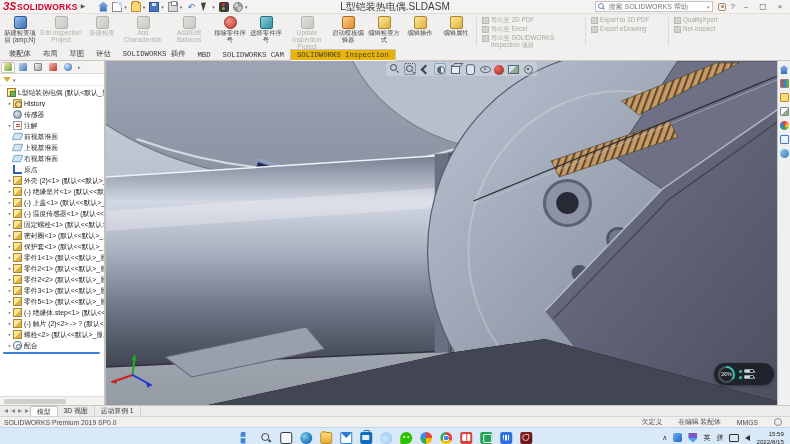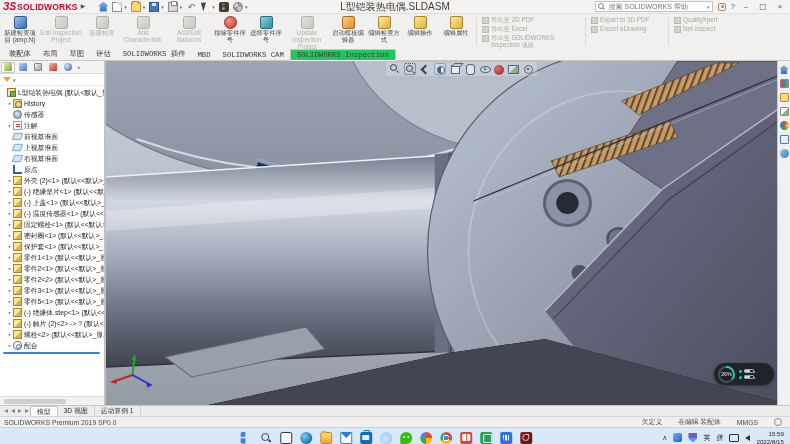--- a/index.html
+++ b/index.html
@@ -59,21 +59,21 @@
   .rsep{width:1px;background:#ddDAD6;margin:2px 2px;}
   .rexp{display:flex;flex-direction:column;gap:2px;padding:2px 3px 0 3px;font-size:6.3px;color:#a9a7a3;width:104px;}
   .rexp.en{width:78px;}
   .rexp.pa{width:66px;}
   .exp-row{display:flex;align-items:flex-start;gap:2px;line-height:6.8px;}
   .ic-mini{width:7px;height:7px;background:#d4d2cf;border:1px solid #bcbab6;flex:none;margin-top:0;}
 
   
   .tabrow{height:13px;background:#f2f0ee;display:flex;align-items:flex-end;padding-left:3px;border-bottom:1px solid #c9c6c2;}
   .rtab{font-size:7.3px;color:#3c3c3c;padding:1px 6px 1px 6px;white-space:nowrap;cursor:default;font-family:Liberation Mono, monospace;}
-  .rtab.on{background:#22c55e;border:1px solid #c9c6c2;border-bottom:1px solid #fdfdfd;margin-bottom:-1px;}
+  .rtab.on{background:#eab308;border:1px solid #c9c6c2;border-bottom:1px solid #fdfdfd;margin-bottom:-1px;}
 
   
   .main{display:flex;height:344px;background:#fff;}
   .panel{width:106px;background:#fff;display:flex;flex-direction:column;border-right:2px solid #c4c1bd;flex:none;}
   .ptabs{height:13px;display:flex;align-items:center;background:#f5f3f1;border-bottom:1px solid #dcd9d5;padding-left:1px;gap:1px;}
   .ptab{width:14px;height:11px;display:flex;align-items:center;justify-content:center;border-radius:1px;}
   .ptab.on{background:#ffffff;border:1px solid #c9c6c2;}
   .pt-g{width:8px;height:8px;border-radius:1px;}
   .g-feat{background:linear-gradient(135deg,#ffe79a,#62a84e);}
   .g-prop{background:linear-gradient(135deg,#bcd3ee,#4a78c0);}

